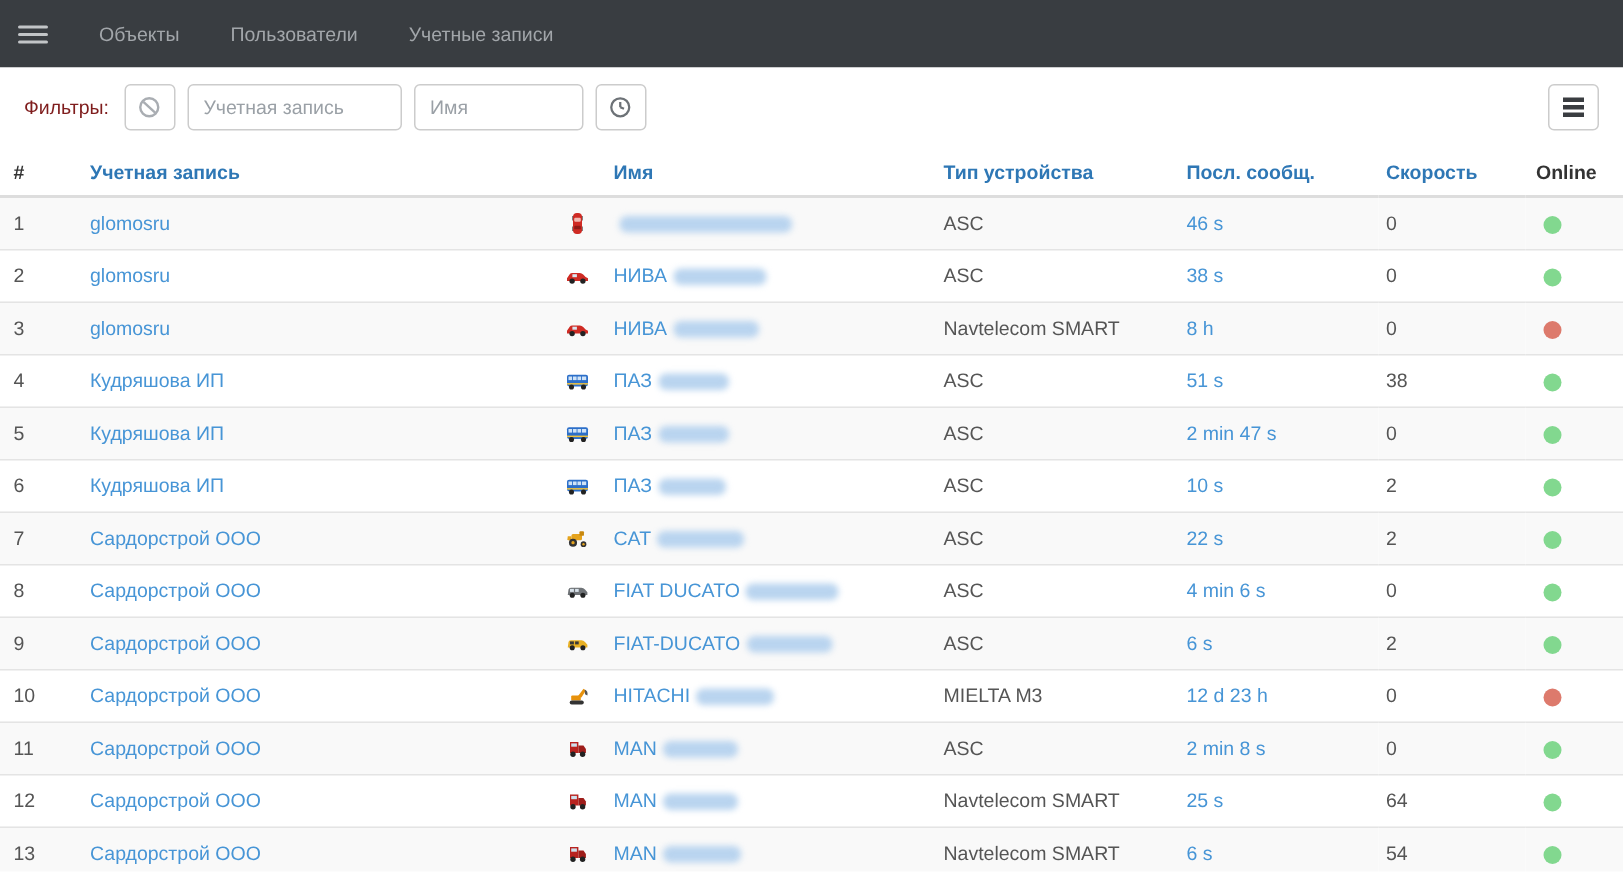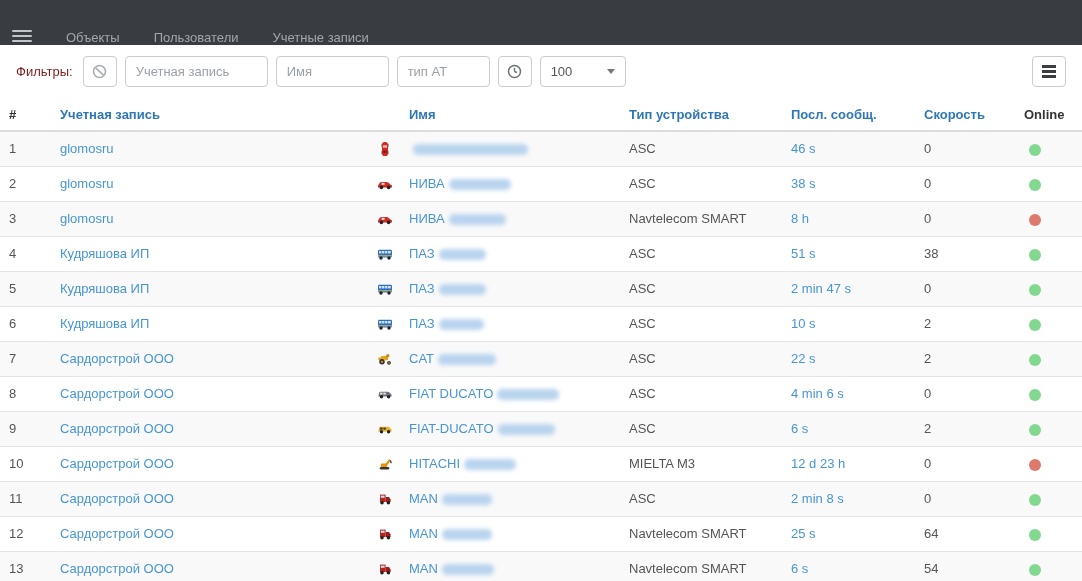--- a/index.html
+++ b/index.html
@@ -1,20 +1,20 @@
 <!DOCTYPE html>
 <html><head>
 <meta charset="utf-8">
 <style>
   * { margin:0; padding:0; box-sizing:border-box; }
   html,body { width:1082px; height:581px; overflow:hidden; background:#fff;
     font-family:"Liberation Sans", sans-serif; }
 
   
-  .topbar { height:45px; background:#393d41; display:flex; align-items:flex-end;
+  .topbar { height:45px; background:#393d41; display:flex; align-items:center;
     color:#a2a6aa; font-size:13px; }
   .hamburger { width:20px; margin:0 21px 0 12px; cursor:pointer; }
   .hamburger i { display:block; height:2px; background:#c2c5c7; margin:3px 0; border-radius:1px; }
   .nav-item { padding:0 13px; margin-right:8px; cursor:pointer; color:#a2a6aa; }
   .topbar-right { margin-left:auto; display:flex; align-items:center; }
   .clock-text { margin-right:30px; color:#9ba0a4; }
   .user-block { display:flex; align-items:center; margin-right:30px; color:#b4b8bb; }
   .user-block svg { margin-right:5px; }
   .logout-btn { margin-right:16px; cursor:pointer; display:flex; align-items:center; }
 
@@ -72,32 +72,27 @@
 <div class="filterbar">
   <span class="filter-label">Фильтры:</span>
   <button class="btn">
     <svg width="15" height="15" viewBox="0 0 15 15">
       <circle cx="7.5" cy="7.5" r="6" fill="none" stroke="#a9adb2" stroke-width="1.6"></circle>
       <line x1="3.6" y1="3.9" x2="11.4" y2="11.1" stroke="#a9adb2" stroke-width="1.6"></line>
     </svg>
   </button>
   <input class="f-input in-account" placeholder="Учетная запись" style="">
   <input class="f-input in-name" placeholder="Имя" style="">
-  <input class="f-input in-type" placeholder="тип АТ" style="">
   <button class="btn">
     <svg width="15" height="15" viewBox="0 0 15 15">
       <circle cx="7.5" cy="7.5" r="6" fill="none" stroke="#6d7277" stroke-width="1.5"></circle>
       <line x1="7.5" y1="7.5" x2="7.5" y2="4" stroke="#6d7277" stroke-width="1.5"></line>
       <line x1="7.5" y1="7.5" x2="10" y2="8.5" stroke="#6d7277" stroke-width="1.5"></line>
     </svg>
   </button>
-  <div class="f-select">
-    <span>100</span>
-    <span class="sel-arrow"></span>
-  </div>
   <button class="btn list-btn">
     <span>
         <i></i>
         <i></i>
         <i></i>
       </span>
   </button>
 </div>
 
 <table>

